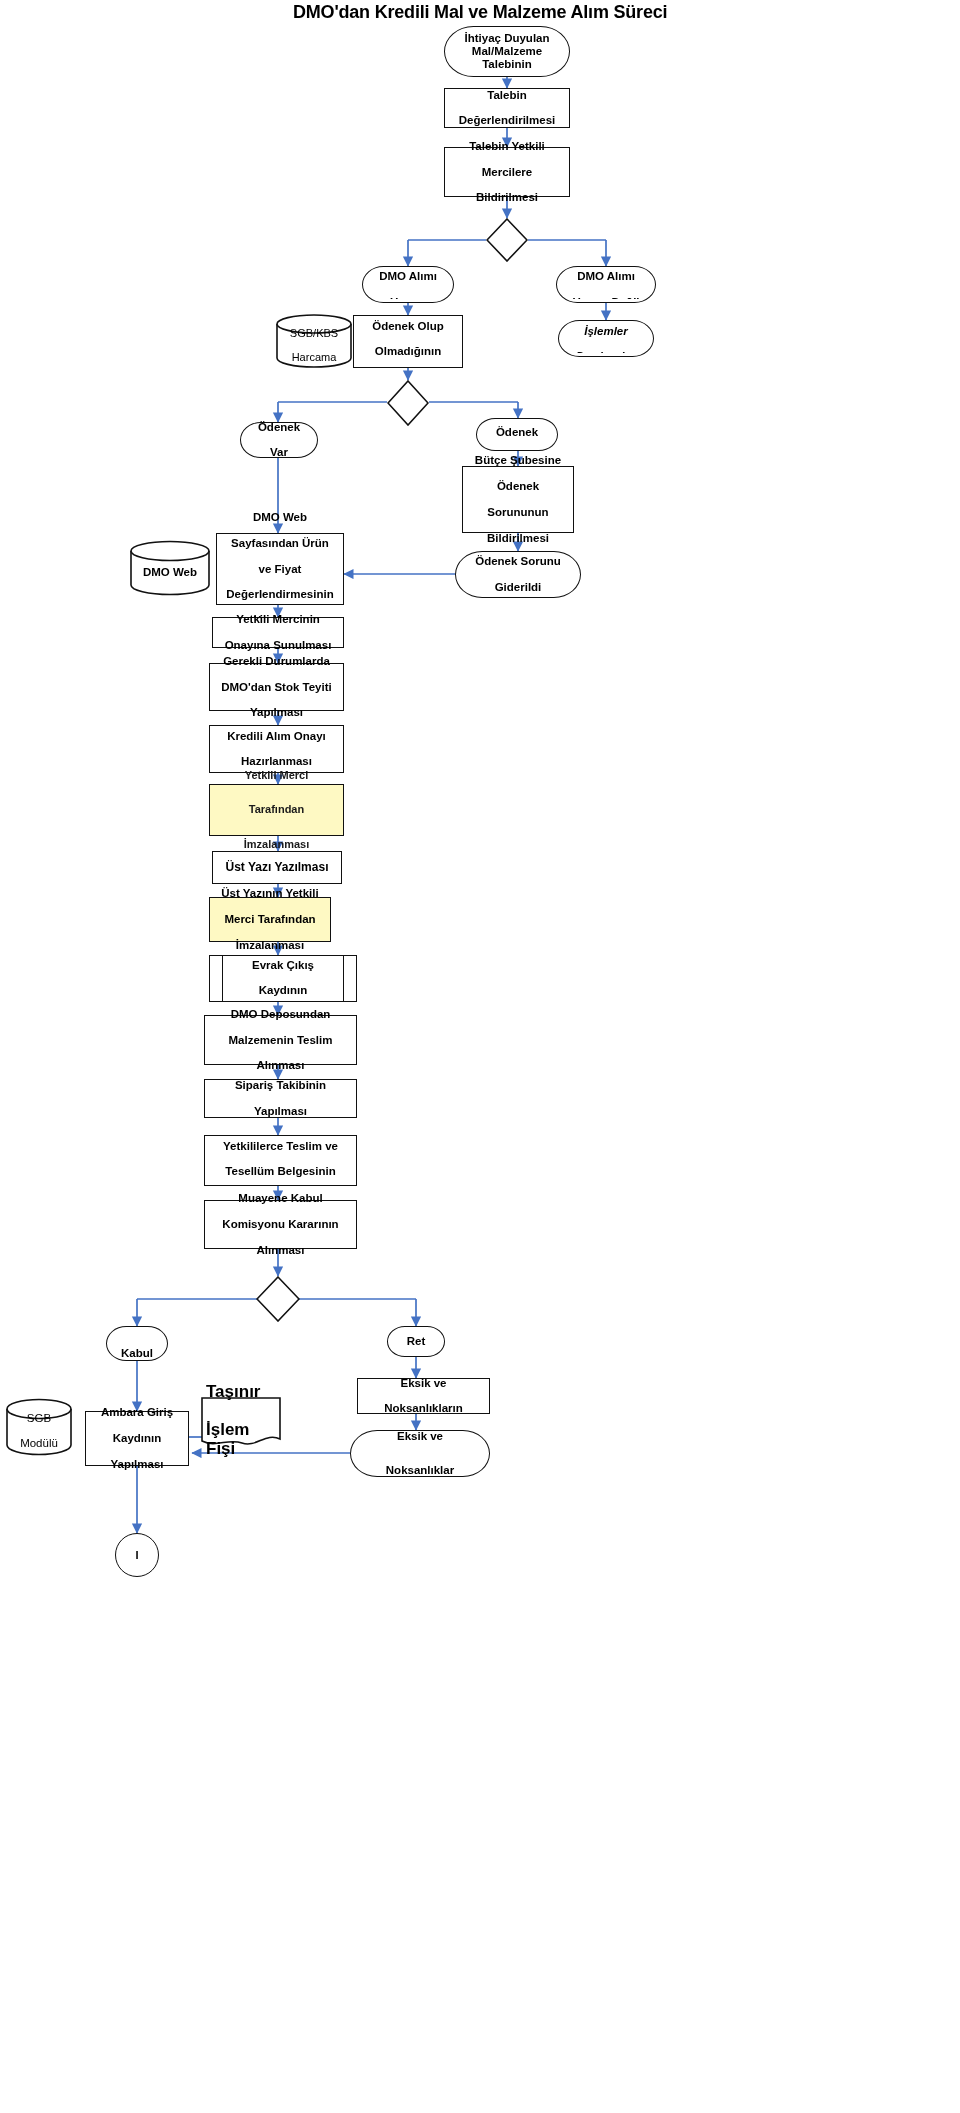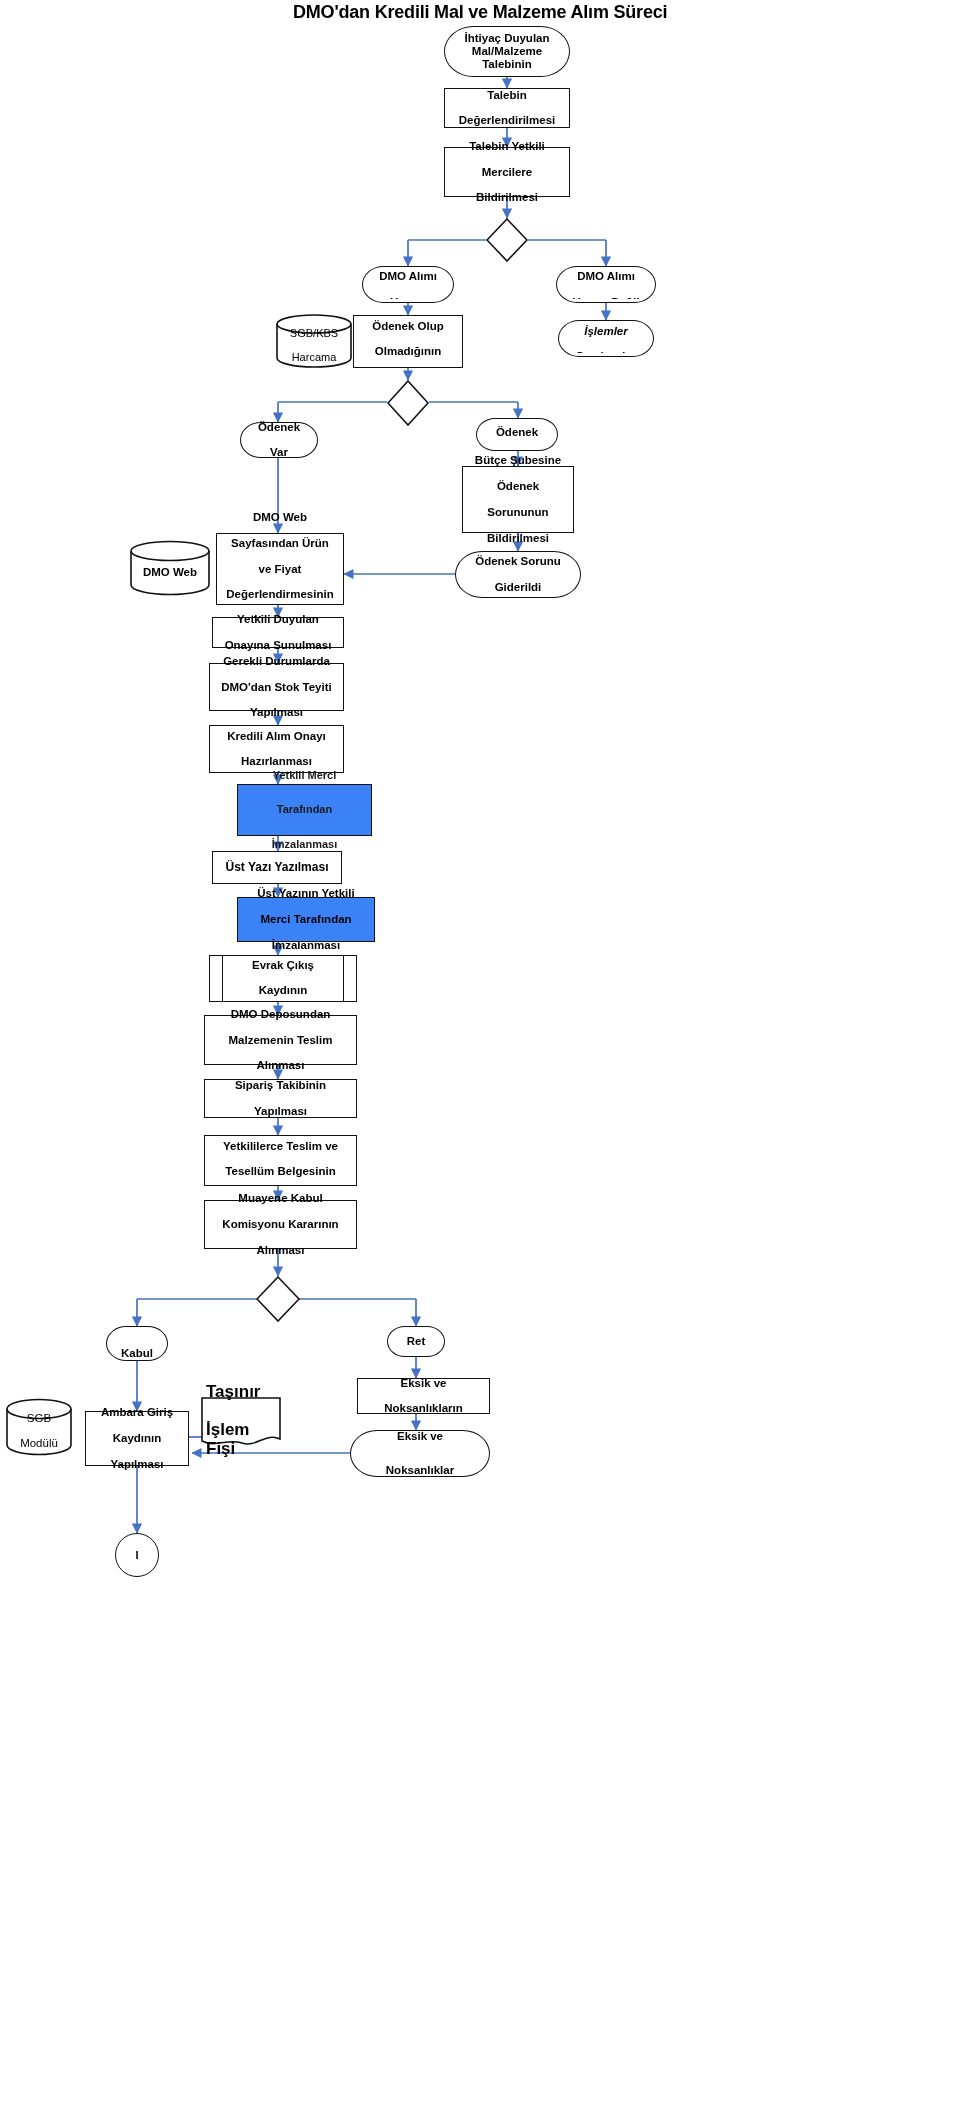--- a/index.html
+++ b/index.html
@@ -32,21 +32,21 @@
   .doc .docwrap{position:absolute;left:0;top:0;width:100%;height:100%;}
   .doc span{position:relative;z-index:3;font-weight:bold;}
   
   .pproc{border:1.6px solid #111;}
   .pproc::before,.pproc::after{content:"";position:absolute;top:0;bottom:0;width:0;border-left:1.6px solid #111;}
   .pproc::before{left:12px;}
   .pproc::after{right:12px;}
   
   .conn{border:1.6px solid #111;border-radius:50%;}
 
-  .hl{background:#3b82f6;margin-left:28px;}
+  .hl{background:#fef9c3;}
 
   .title{position:absolute;font-weight:bold;letter-spacing:-0.2px;white-space:nowrap;}
 
   .clip{overflow:hidden;}
 </style>
 </head>
 <body>
 
 <div id="stage">
 
@@ -263,21 +263,21 @@
       <span>DMO Web</span><br>
       <span>Sayfasından Ürün</span><br>
       <span>ve Fiyat</span><br>
       <span>Değerlendirmesinin</span><br>
       <span>Yapılması</span>
     </span>
   </div>
 
   <div class="node proc" style="left:212px;top:617px;width:132px;height:31px;font-size:11.5px;">
     <span>
-      <span>Yetkili Duyulan</span><br>
+      <span>Yetkili Mercinin</span><br>
       <span>Onayına Sunulması</span>
     </span>
   </div>
 
   <div class="node proc" style="left:209px;top:663px;width:135px;height:48px;font-size:11.5px;">
     <span>
       <span>Gerekli Durumlarda</span><br>
       <span>DMO'dan Stok Teyiti</span><br>
       <span>Yapılması</span>
     </span>
@@ -295,21 +295,21 @@
       <span>Yetkili Merci</span><br>
       <span>Tarafından</span><br>
       <span>İmzalanması</span>
     </span>
   </div>
 
   <div class="node proc" style="left:212px;top:851px;width:130px;height:33px;font-size:12px;">
     <span>Üst Yazı Yazılması</span>
   </div>
 
-  <div class="node proc hl" style="left:209px;top:897px;width:138px;height:45px;font-size:11.5px;">
+  <div class="node proc hl" style="left:209px;top:897px;width:122px;height:45px;font-size:11.5px;">
     <span>
       <span>Üst Yazının Yetkili</span><br>
       <span>Merci Tarafından</span><br>
       <span>İmzalanması</span>
     </span>
   </div>
 
   <div class="node pproc" style="left:209px;top:955px;width:148px;height:47px;font-size:11.5px;">
     <span class="clip" style="max-height:40px;">
       <span>Evrak Çıkış</span><br>

